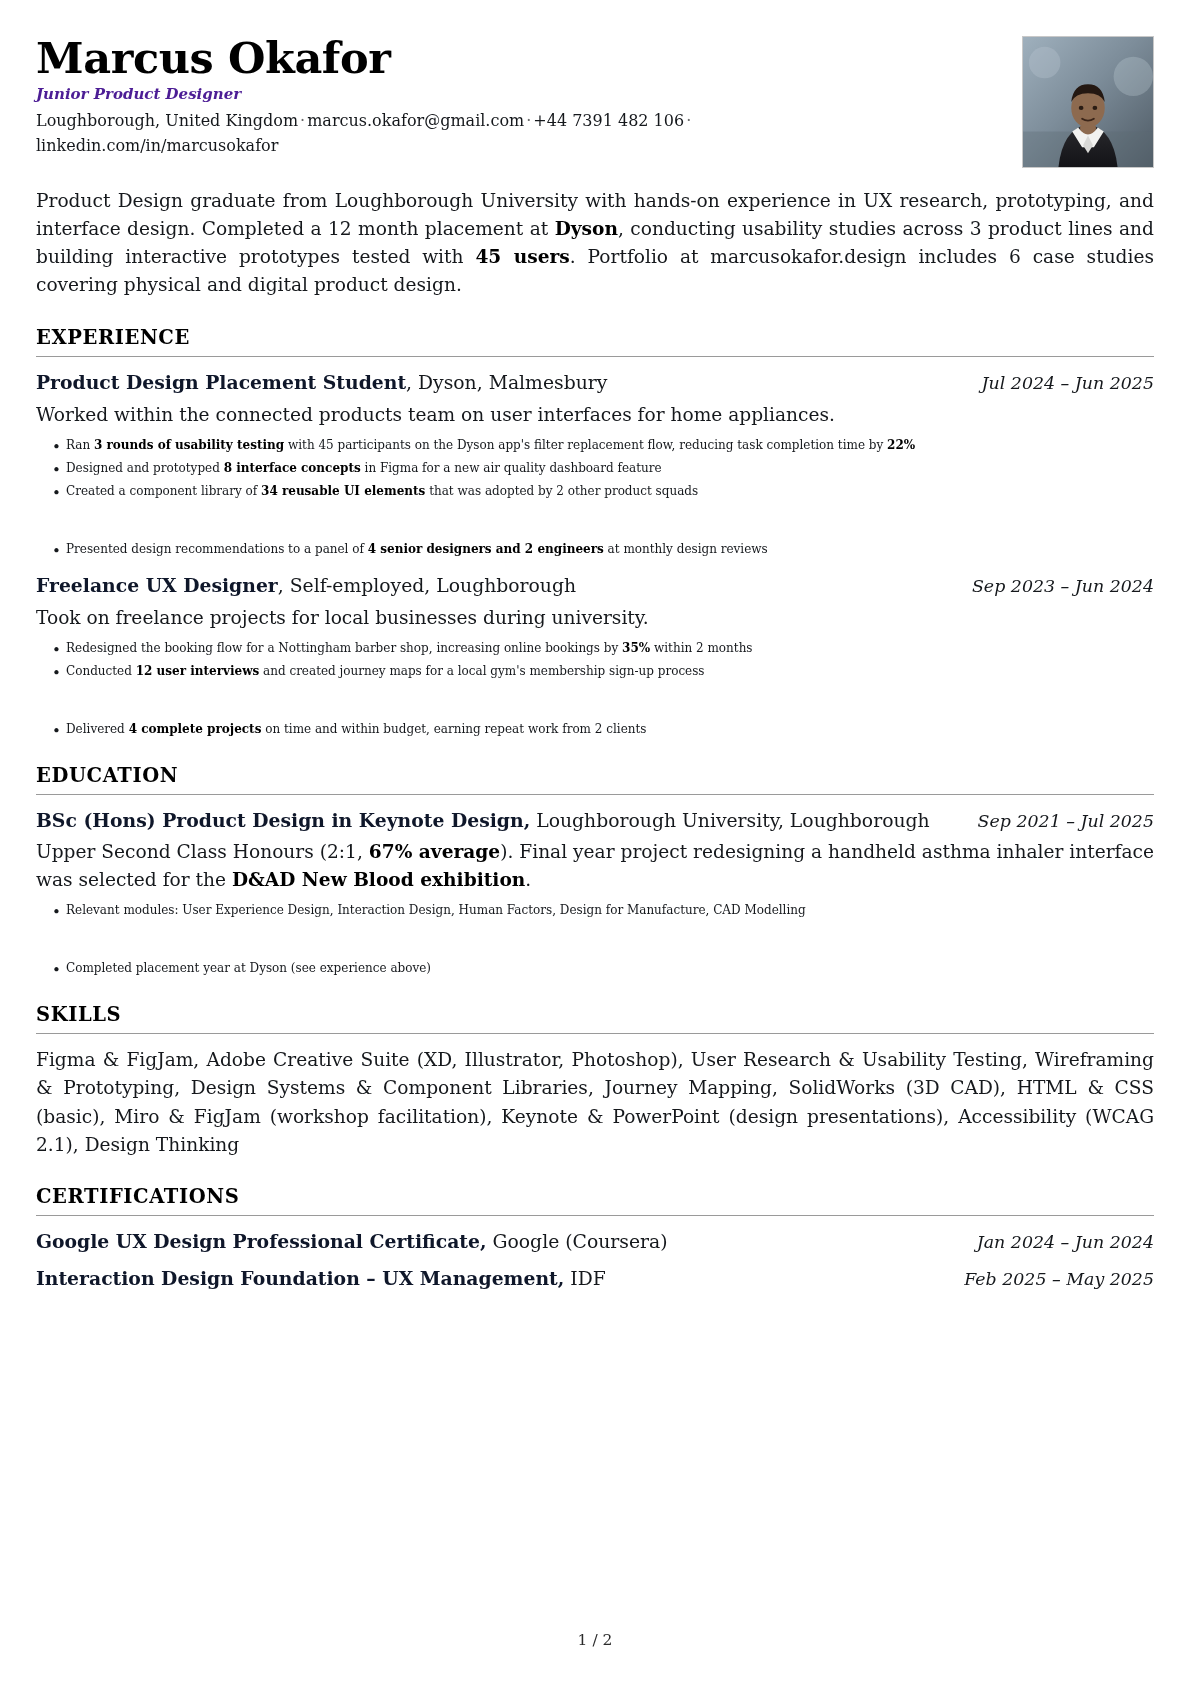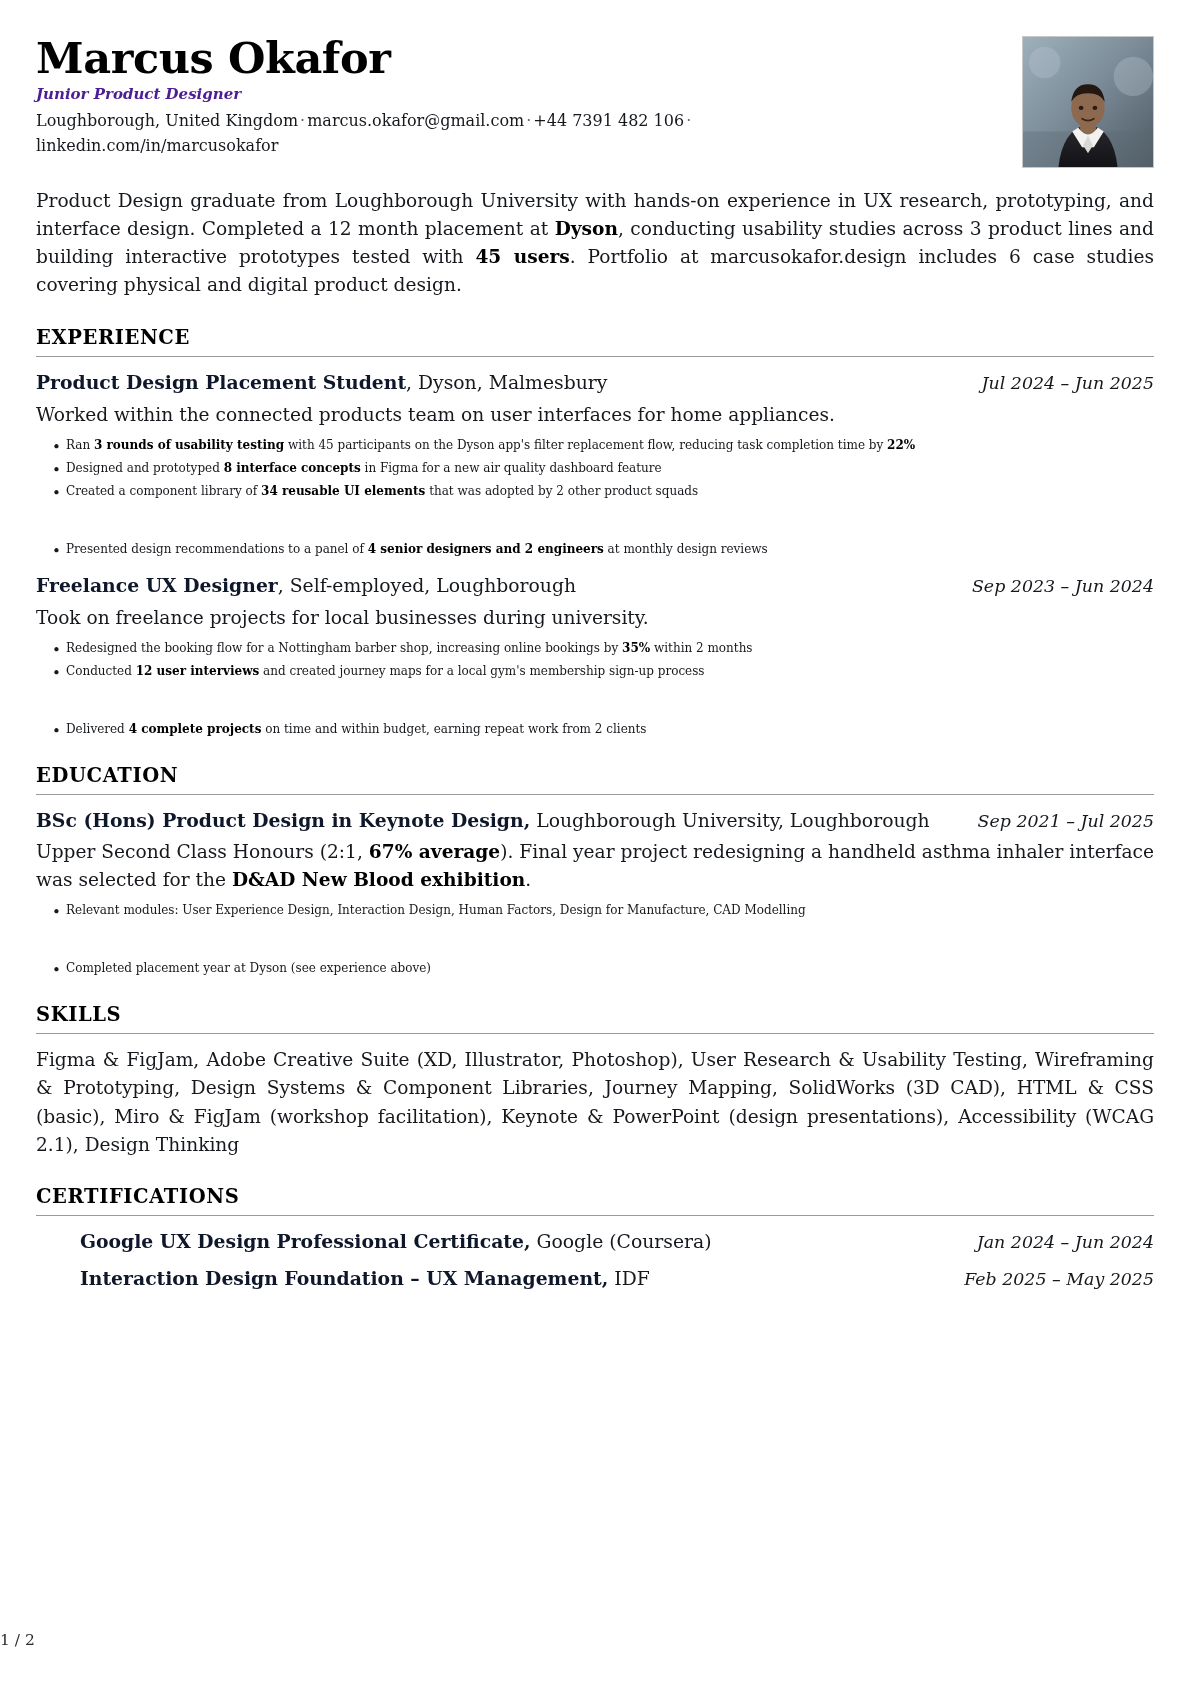--- a/index.html
+++ b/index.html
@@ -169,30 +169,30 @@
     margin-top: 2px;
   }
 
   
   .cert-row {
     display: flex;
     align-items: baseline;
     justify-content: space-between;
     gap: 10px;
     margin-bottom: 10px;
-    margin-left: 44px;
   }
   .cert-row:last-child { margin-bottom: 0; }
 
   
   .footer {
     position: absolute;
     left: 0;
     right: 0;
     bottom: 34px;
+    text-align: center;
     font-size: 15.5px;
     color: #2a2a2a;
   }
 </style>
 </head>
 <body>
 
 <div class="page">
 
   <div class="header">

